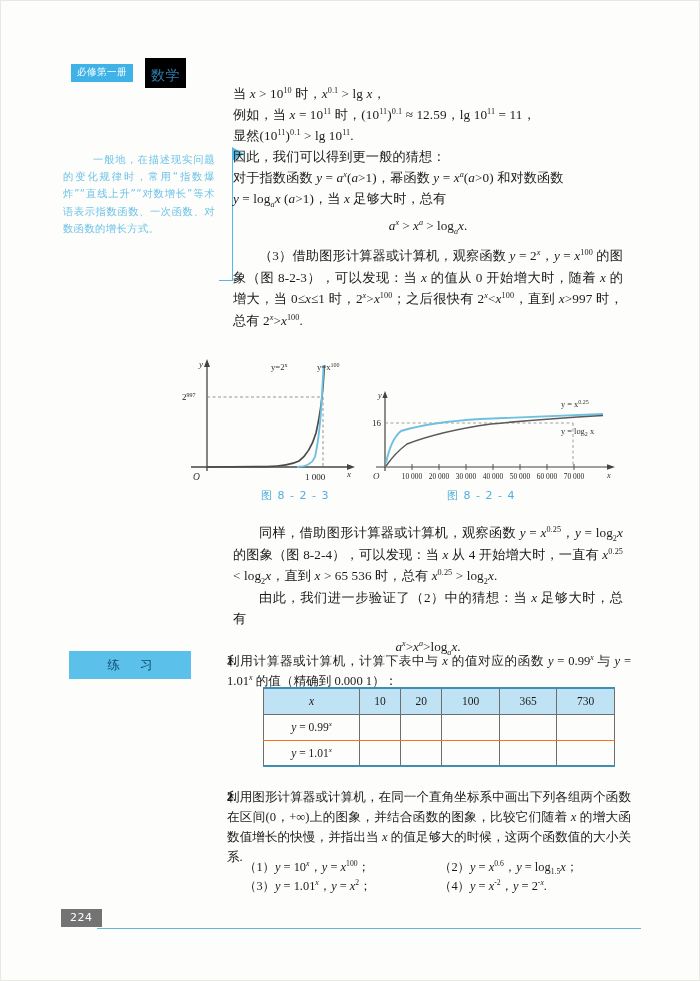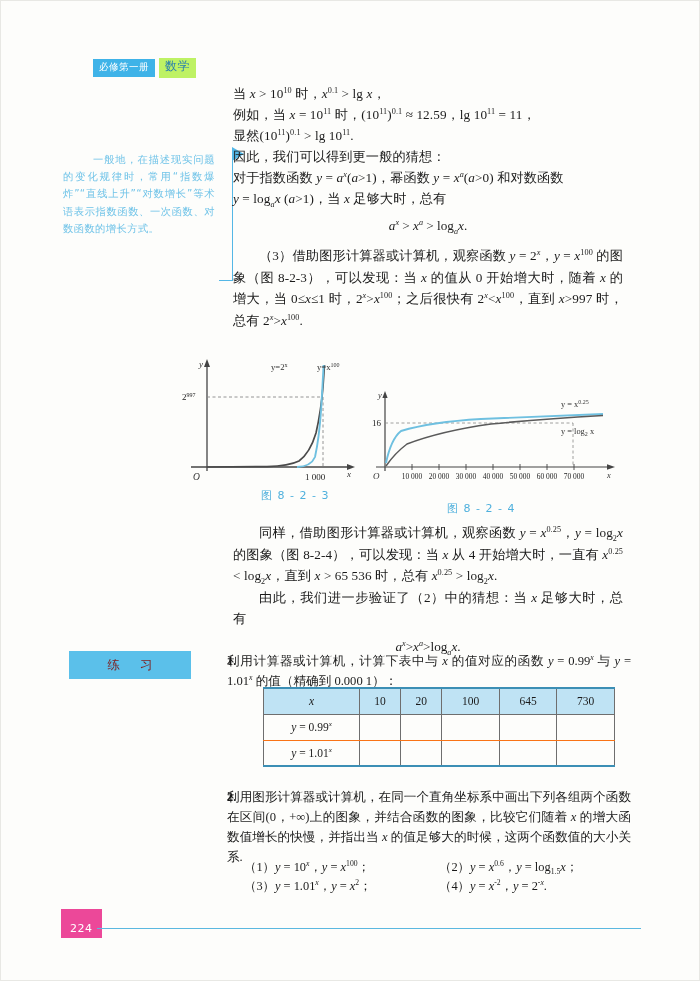--- a/index.html
+++ b/index.html
@@ -11,28 +11,28 @@
     color:#1a1a1a;
     position:relative;
     overflow:hidden;
   }
   .page {
     position:absolute; inset:0;
     border:1px solid #e8e8e4;
   }
 
   
-  .header { position:absolute; left:92px; top:57px; display:flex; align-items:center; gap:4px;justify-content:space-between; }
+  .header { position:absolute; left:70px; top:57px; display:flex; align-items:center; gap:12px;justify-content:space-between; }
   .hdr-chip {
     background:#3fb3e8; color:#fff; font-size:9.5px; letter-spacing:.5px;
     padding:2.5px 6px 3px; font-family:"DejaVu Sans","Liberation Sans",sans-serif;
   }
   .hdr-chip2 {
-    background:#bef264; color:#2a7fae; font-size:12px; letter-spacing:.5px;
-    padding:0 6px 3px; font-family:"DejaVu Sans","Liberation Sans",sans-serif;
+    background:#000000; color:#2a7fae; font-size:14px; letter-spacing:.5px;
+    padding:9px 6px 3px; font-family:"DejaVu Sans","Liberation Sans",sans-serif;
   }
 
   
   .note-wrap { position:absolute; left:62px; top:150px; width:172px; }
   .note-arrow {
     position:absolute; right:-9px; top:-4px; width:0; height:0;
     border-top:7px solid transparent; border-bottom:7px solid transparent;
     border-left:12px solid #54b7e6;
   }
   .note-bracket {
@@ -60,29 +60,29 @@
   .figs { position:absolute; left:178px; top:352px; width:455px; height:155px; }
   .fig { position:absolute; }
   .fig1 { left:0; top:0; }
   .fig2 { left:192px; top:38px; }
   .caps { position:absolute; left:178px; top:487px; width:455px; }
   .cap {
     position:absolute; color:#4fb0dd; font-size:11px;
     font-family:"DejaVu Sans","Liberation Sans",sans-serif; letter-spacing:1px;
   }
   .cap1 { left:58px;margin-left:24px; }
-  .cap2 { left:268px;margin-top:13px; }
+  .cap2 { left:268px; }
 
   
   .practice-chip {
     position:absolute; left:68px; top:650px; width:122px; height:28px;
     background:#5bc0ea;
   }
   .practice-chip span {
-    display:block; text-align:center; line-height:28px; color:#7f1d1d;
+    display:block; text-align:center; line-height:28px; color:#0c4a6e;
     font-size:12.5px; letter-spacing:8px; text-indent:8px;
     font-family:"DejaVu Sans","Liberation Sans",sans-serif;
   }
   .ex { position:absolute; left:226px; width:404px; font-size:12.6px; line-height:20px; }
   .ex-num { position:absolute; left:0; top:0; font-weight:bold; font-size:12.4px; }
   .ex-body { text-align:justify; }
 
   
   .tbl { position:absolute; left:262px; top:686px; border-collapse:collapse; width:352px; }
   .tbl td {
@@ -98,23 +98,23 @@
   .tbl td.lbl { text-align:center; font-size:11.5px; }
 
   
   .subs { position:absolute; left:243px; top:857px; width:390px; font-size:12.4px; line-height:19px; }
   .subrow { display:flex; }
   .subrow > div { width:50%; }
 
   
   .footer { position:absolute; left:60px; top:908px; width:580px; height:20px; }
   .pgnum {
-    position:absolute; left:0; top:0; background:#ec4899; color:#fff;
+    position:absolute; left:0; top:0; background:#737373; color:#fff;
     font-size:11px; font-family:"DejaVu Sans","Liberation Sans",sans-serif;
-    padding:13px 9px 3px; letter-spacing:.5px;
+    padding:2px 9px 3px; letter-spacing:.5px;
   }
   .footrule { position:absolute; left:36px; top:19px; right:0; border-top:1.2px solid #5bb8e0; }
 </style>
 </head>
 <body>
 
 <div class="page">
 
   <div class="header">
     <div class="hdr-chip">必修第一册</div>
@@ -250,21 +250,21 @@
     </div>
   </div>
 
   <table class="tbl">
     <tbody>
         <tr class="head">
       <td class="first"><i>x</i></td>
       <td>10</td>
       <td>20</td>
       <td>100</td>
-      <td>645</td>
+      <td>365</td>
       <td>730</td>
     </tr>
     <tr class="r1">
       <td class="lbl"><i>y</i> = 0.99<sup><i>x</i></sup></td>
       <td></td>
       <td></td>
       <td></td>
       <td></td>
       <td></td>
     </tr>

